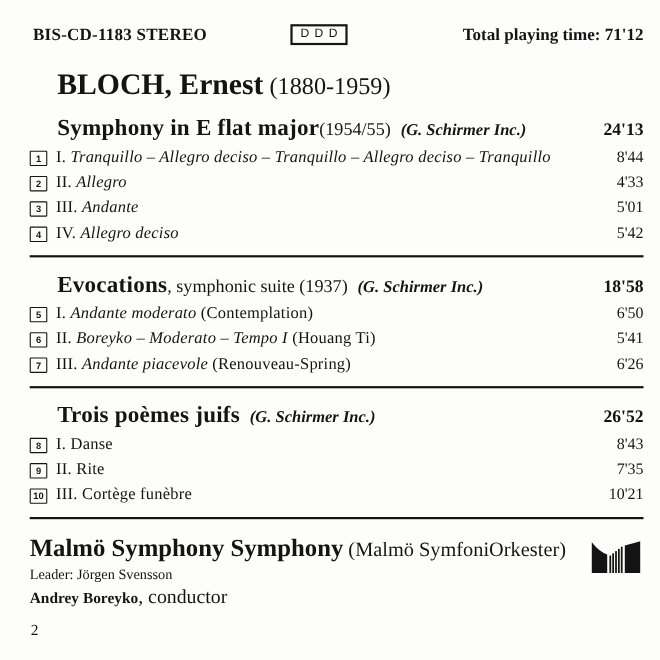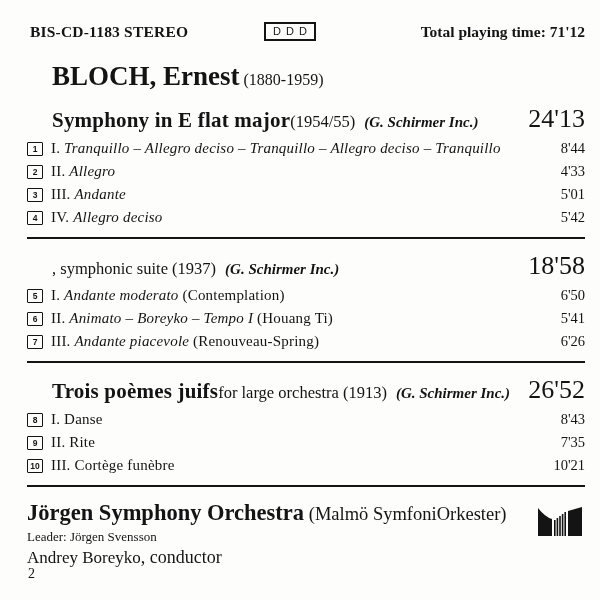--- a/index.html
+++ b/index.html
@@ -17,28 +17,28 @@
   .topbar .total { flex:1; font-weight:bold; font-size:15.5px; text-align:right;padding-left:35px; }
   .spars {
     display:inline-block; border:2px solid #141414; padding:0px 2px 1px 7px;
     font-family:"Liberation Sans","DejaVu Sans",sans-serif;
     font-weight:normal; font-size:11px; letter-spacing:5px; line-height:14px;
   }
 
   
   .composer { margin:20px 0 12px 25px; }
   .composer .name { font-weight:bold; font-size:27px; }
-  .composer .dates { font-size:16px; }
+  .composer .dates { font-size:22px; }
 
   
   .section-header { display:flex; align-items:baseline; margin-left:25px; }
   .section-header .title { font-weight:bold; font-size:21px; letter-spacing:0.2px; }
   .section-header .subtitle { font-size:16.5px; }
   .section-header .publisher { font-size:15px; font-weight:bold; font-style:italic; margin-left:9px; }
-  .section-header .duration { margin-left:auto; font-weight:normal; font-size:26px; }
+  .section-header .duration { margin-left:auto; font-weight:bold; font-size:16px; }
 
   .track { display:flex; align-items:baseline; margin-top:6px; font-size:15px; }
   .track .numbox {
     align-self:center; flex:none; width:14px; height:12px;
     border:1.5px solid #141414; border-radius:1px;
     display:flex; align-items:center; justify-content:center;
     font-family:"Liberation Sans","DejaVu Sans",sans-serif;
     font-weight:bold; font-size:8.5px;
   }
   .track .label { margin-left:8px; letter-spacing:0.2px; }
@@ -46,21 +46,21 @@
   .track .time { margin-left:auto; font-size:14.5px; }
 
   .rule { border-top:2px solid #141414; margin:11px 0 12px 0; }
 
   
   .credits { display:flex; margin-top:13px; }
   .credits-left { flex:1; }
   .orchestra .bold { font-weight:bold; font-size:22.5px; }
   .orchestra .plain { font-size:18.5px; }
   .leader { font-size:13px; margin:3px 0 2px 0; }
-  .conductor .bold { font-weight:normal; font-size:17px; }
+  .conductor .bold { font-weight:bold; font-size:14px; }
   .conductor .plain { font-size:18px; }
 
   .logo { align-self:flex-start; margin-top:6px; text-align:center; padding-right:2px; }
   .logo svg { display:block; margin:0 auto 1px auto; }
   .logo .logo-text {
     font-variant:small-caps; font-size:12.5px; letter-spacing:0.4px;
     white-space:nowrap;
   }
 
   .pagenum { position:absolute; left:28px; bottom:18px; font-size:14px; }
@@ -107,47 +107,47 @@
         <span class="numbox">4</span>
         <span class="label"><span>IV. </span><span class="it">Allegro deciso</span><span></span></span>
         <span class="time">5'42</span>
       </div>
     </div>
 
     <div class="rule"></div>
 
     <div class="section">
       <div class="section-header">
+        <span class="title">Evocations</span>
           <span class="subtitle">, symphonic suite (1937)</span>
           <span class="publisher">(G. Schirmer Inc.)</span>
         <span class="duration">18'58</span>
       </div>
       <div class="track">
         <span class="numbox">5</span>
         <span class="label"><span>I. </span><span class="it">Andante moderato</span><span> (Contemplation)</span></span>
         <span class="time">6'50</span>
       </div>
       <div class="track">
         <span class="numbox">6</span>
-        <span class="label"><span>II. </span><span class="it">Animato – Boreyko – Tempo I</span><span> (Houang Ti)</span></span>
+        <span class="label"><span>II. </span><span class="it">Boreyko – Moderato – Tempo I</span><span> (Houang Ti)</span></span>
         <span class="time">5'41</span>
       </div>
       <div class="track">
         <span class="numbox">7</span>
         <span class="label"><span>III. </span><span class="it">Andante piacevole</span><span> (Renouveau-Spring)</span></span>
         <span class="time">6'26</span>
       </div>
     </div>
 
     <div class="rule"></div>
 
     <div class="section">
       <div class="section-header">
         <span class="title">Trois poèmes juifs</span>
-          <span class="subtitle"> for large orchestra (1913)</span>
           <span class="publisher">(G. Schirmer Inc.)</span>
         <span class="duration">26'52</span>
       </div>
       <div class="track">
         <span class="numbox">8</span>
         <span class="label"><span>I. Danse</span><span class="it"></span><span></span></span>
         <span class="time">8'43</span>
       </div>
       <div class="track">
         <span class="numbox">9</span>
@@ -159,21 +159,21 @@
         <span class="label"><span>III. Cortège funèbre</span><span class="it"></span><span></span></span>
         <span class="time">10'21</span>
       </div>
     </div>
 
     <div class="rule"></div>
 
     <div class="credits">
       <div class="credits-left">
         <div class="orchestra">
-          <span class="bold">Jörgen Symphony Orchestra</span><span class="plain"> (Malmö SymfoniOrkester)</span>
+          <span class="bold">Malmö Symphony Symphony</span><span class="plain"> (Malmö SymfoniOrkester)</span>
         </div>
         <div class="leader">Leader: Jörgen Svensson</div>
         <div class="conductor">
           <span class="bold">Andrey Boreyko</span><span class="plain">, conductor</span>
         </div>
       </div>
       <div class="logo">
         <svg width="46" height="30" viewBox="0 0 46 30" aria-hidden="true">
           <path d="M1,2 Q8,11 15,13 L15,30 L1,30 Z" fill="#141414"></path>
           <rect x="17" y="14" width="1.6" height="16" fill="#141414"></rect>

